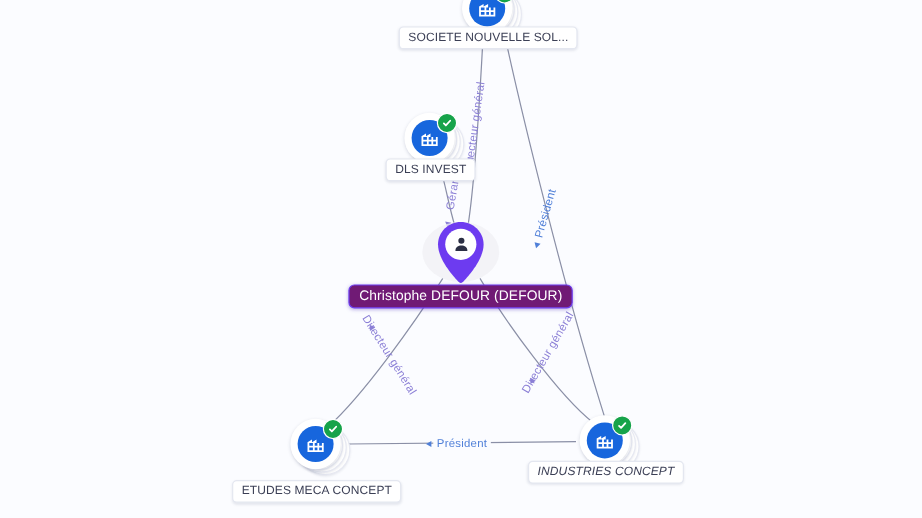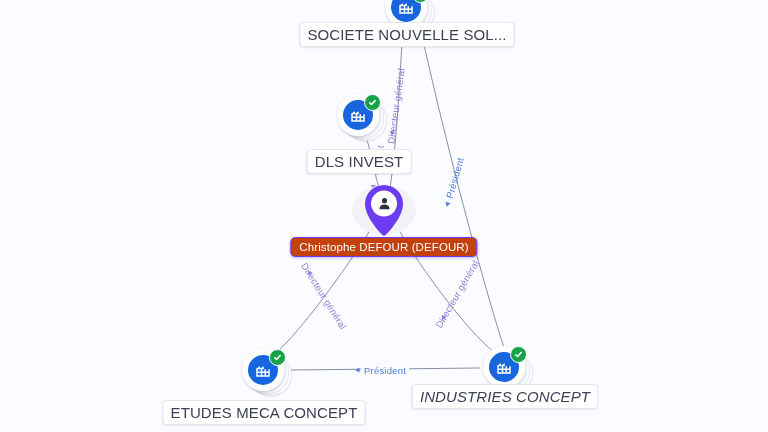--- a/index.html
+++ b/index.html
@@ -120,28 +120,28 @@
   }
 
   
   .node-label {
     position: absolute;
     transform: translateX(-50%);
     background: #ffffff;
     border: 1px solid #e4e7f0;
     border-radius: 4px;
     padding: 3px 7px;
-    font-size: 15px;
+    font-size: 10px;
     color: #3b3f55;
     white-space: nowrap;
     box-shadow: 0 1px 2px rgba(40,50,90,.10);
     letter-spacing: .1px;
   }
   .node-label.person {
-    background: #c2410c;
+    background: #701a75;
     border: 1px solid #6d3bf0;
     color: #ffffff;
     font-size: 11.5px;
     padding: 3px 8px;
     border-radius: 5px;
     box-shadow: 0 1px 3px rgba(80,50,190,.35);
   }
 
   
   .edge-label {
@@ -219,21 +219,21 @@
               </svg>
             </div>
           </div>
           <div class="check-badge">
             <svg width="9" height="9" viewBox="0 0 24 24" aria-hidden="true">
               <path fill="none" stroke="#ffffff" stroke-width="4" stroke-linecap="round" stroke-linejoin="round" d="M5 13l4.5 4.5L19 7"></path>
             </svg>
           </div>
         </div>
       </div>
-      <div class="node-label" style="left: 359px; top: 149px;">DLS INVEST</div>
+      <div class="node-label" style="left: 359px; top: 132px;">DLS INVEST</div>
       <div class="node" style="left: 384px; top: 213px;">
         <div class="person-wrap">
           <div class="person-halo"></div>
           <div class="pin"><svg width="48" height="56" viewBox="0 0 48 56" aria-hidden="true">
               <path fill="#6d3bf0" d="M24 2C13.5 2 5 10.4 5 20.8c0 13.6 15.6 29.5 17.4 31.3a2.3 2.3 0 0 0 3.2 0C27.4 50.3 43 34.4 43 20.8 43 10.4 34.5 2 24 2z"></path>
               <circle cx="24" cy="20.6" r="13" fill="#ffffff"></circle>
             </svg></div>
           <div style="position: absolute; left: 0px; top: 0px; width: 48px; height: 41px; display: flex; align-items: center; justify-content: center;">
             <svg width="17" height="17" viewBox="0 0 24 24" aria-hidden="true">
               <circle cx="12" cy="8" r="3.6" fill="#2b2f44"></circle>

